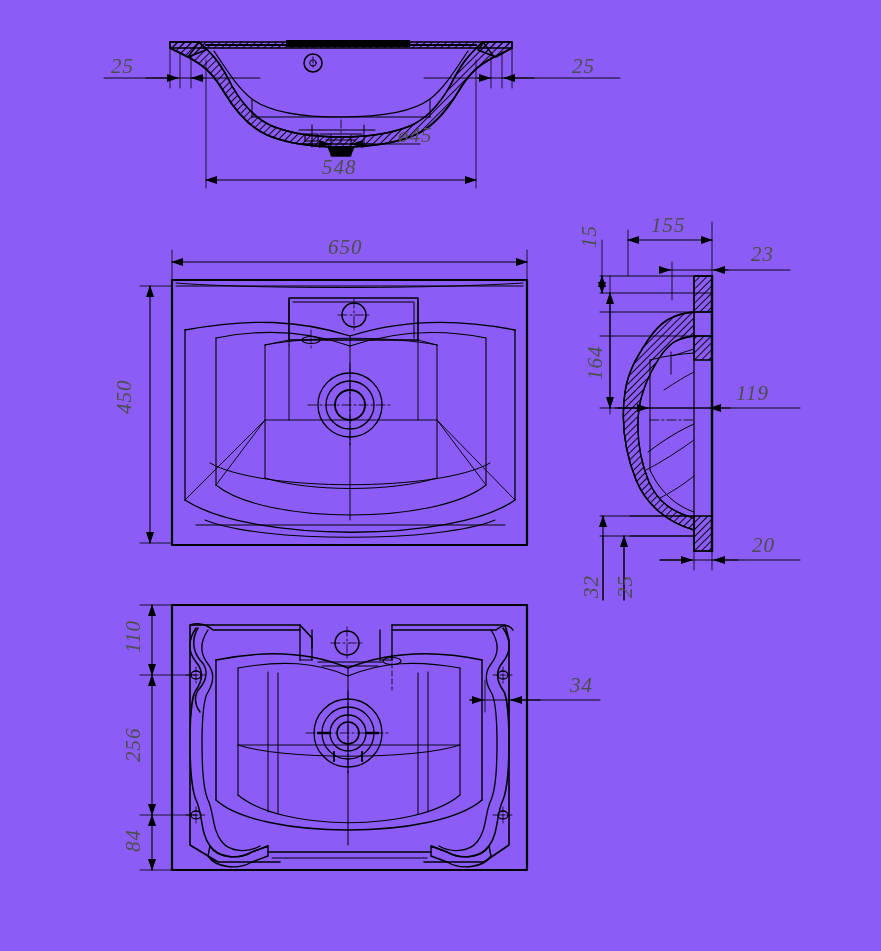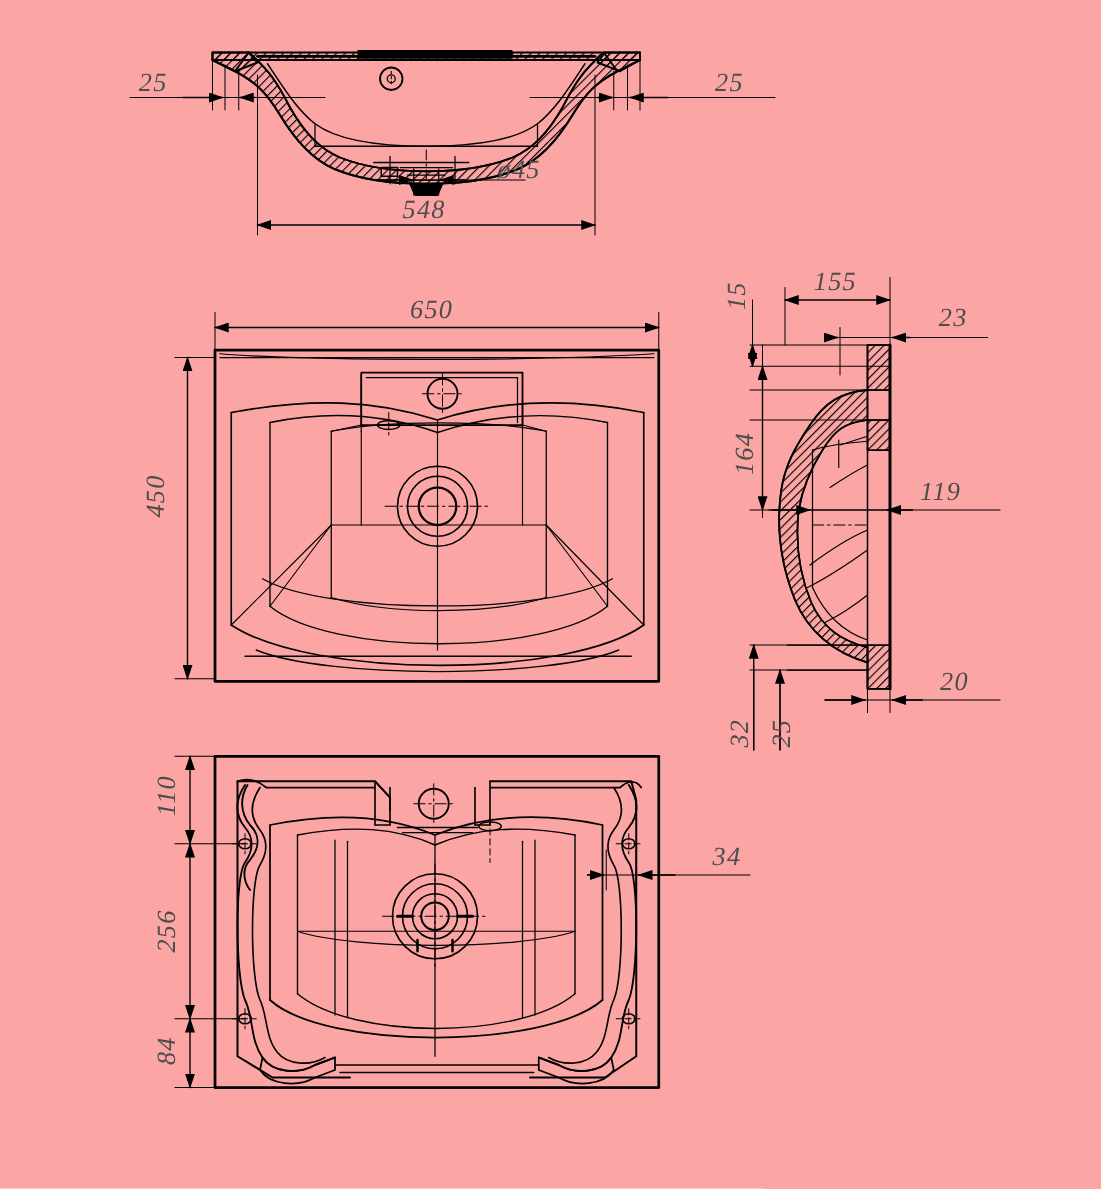--- a/index.html
+++ b/index.html
@@ -1,21 +1,21 @@
 <!DOCTYPE html>
 <html><head>
 <meta charset="utf-8">
 <style>
   html,body{margin:0;padding:0;background:#ffffff;}
   body{
     width:881px;height:951px;
     font-family:"Liberation Serif", serif;
     overflow:hidden;
   }
-  #sheet{position:relative;width:881px;height:951px;background:#fca5a5;}
+  #sheet{position:relative;width:881px;height:951px;background:#8b5cf6;}
   svg.drawing{position:absolute;left:0;top:0;width:881px;height:951px;}
   .dimtext{
     font-family:"Liberation Serif", serif;
     font-style:italic;
     font-size:21px;
     fill:#4d4d4d;
     letter-spacing:1px;
   }
   text{user-select:none;}
 </style>

